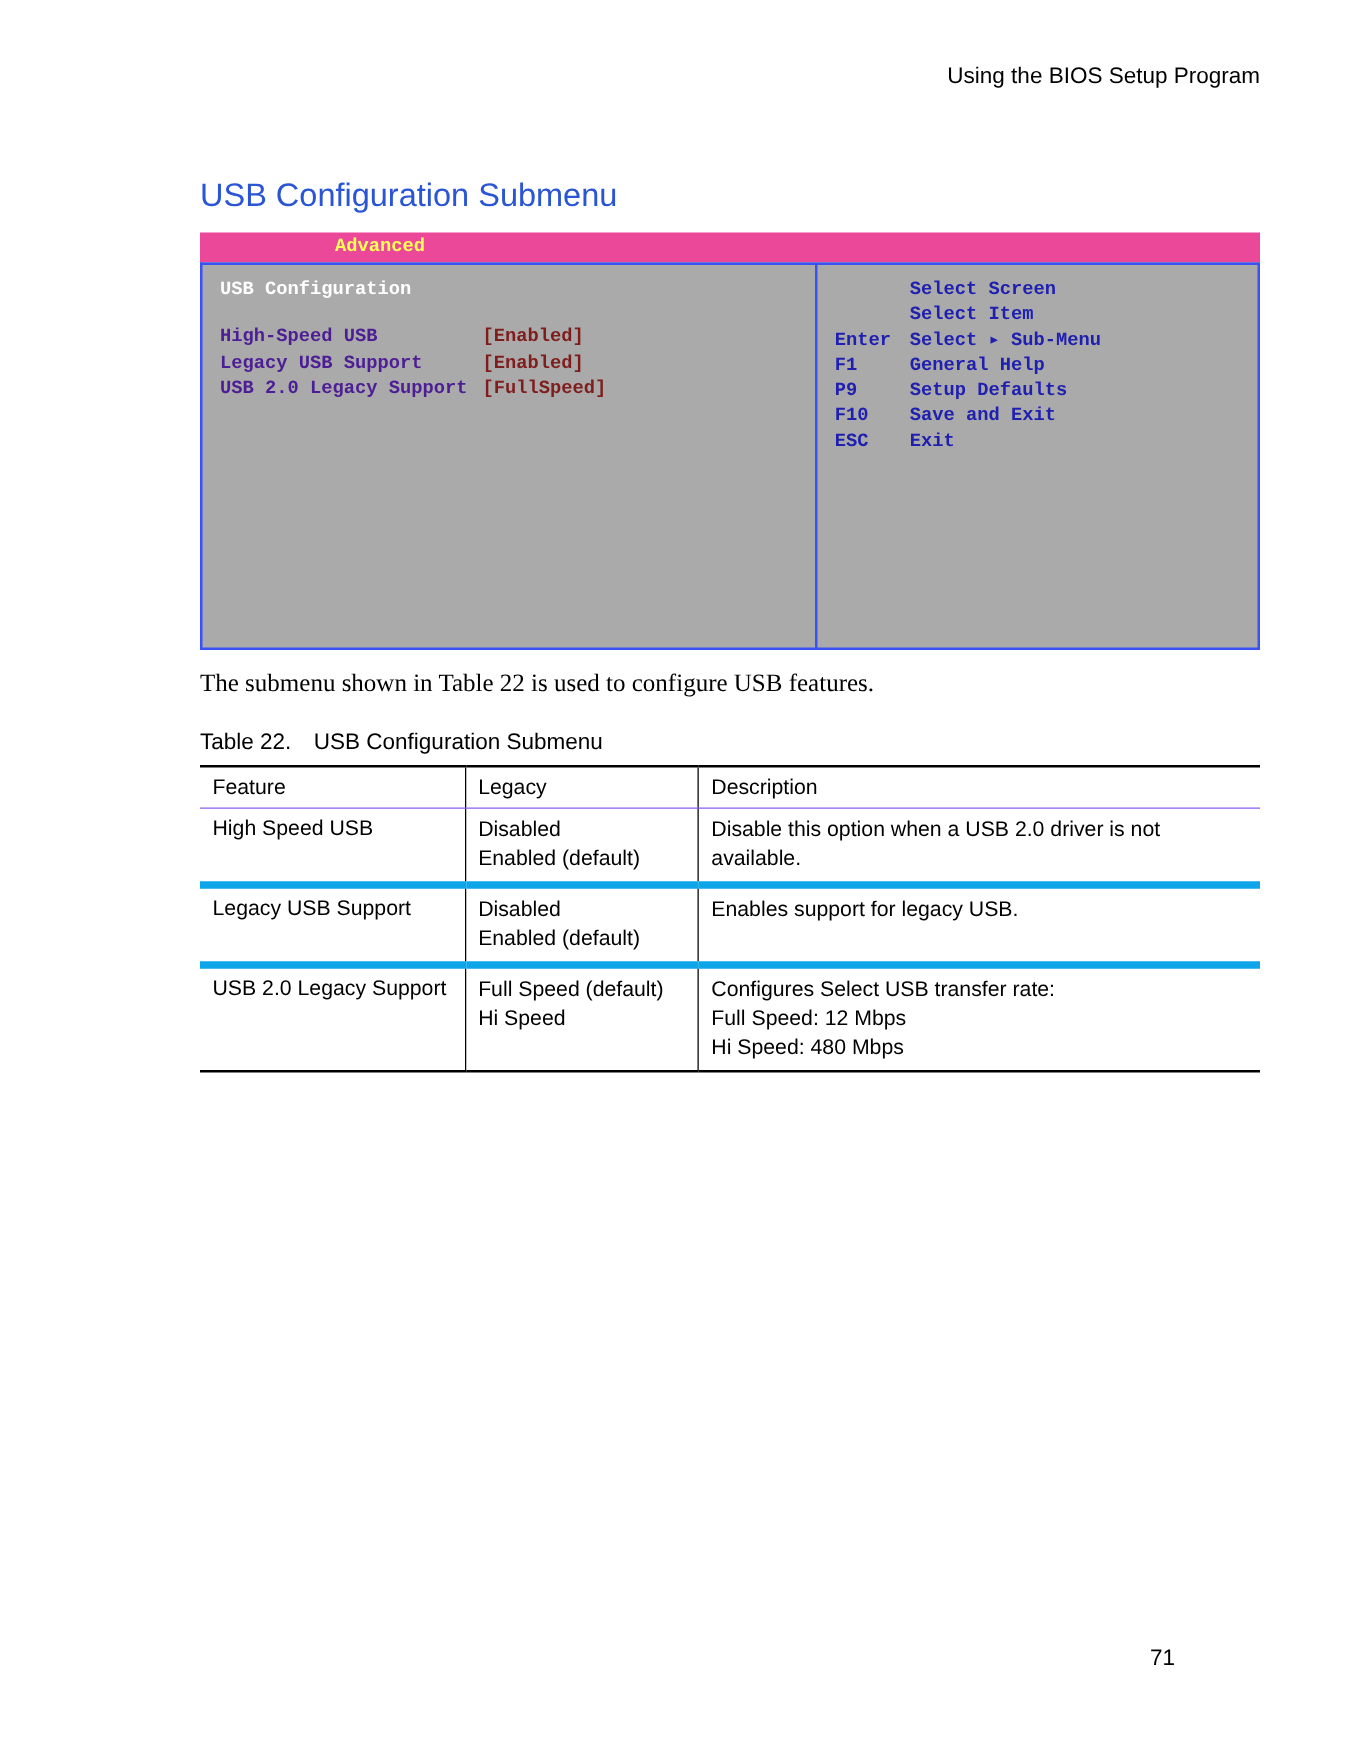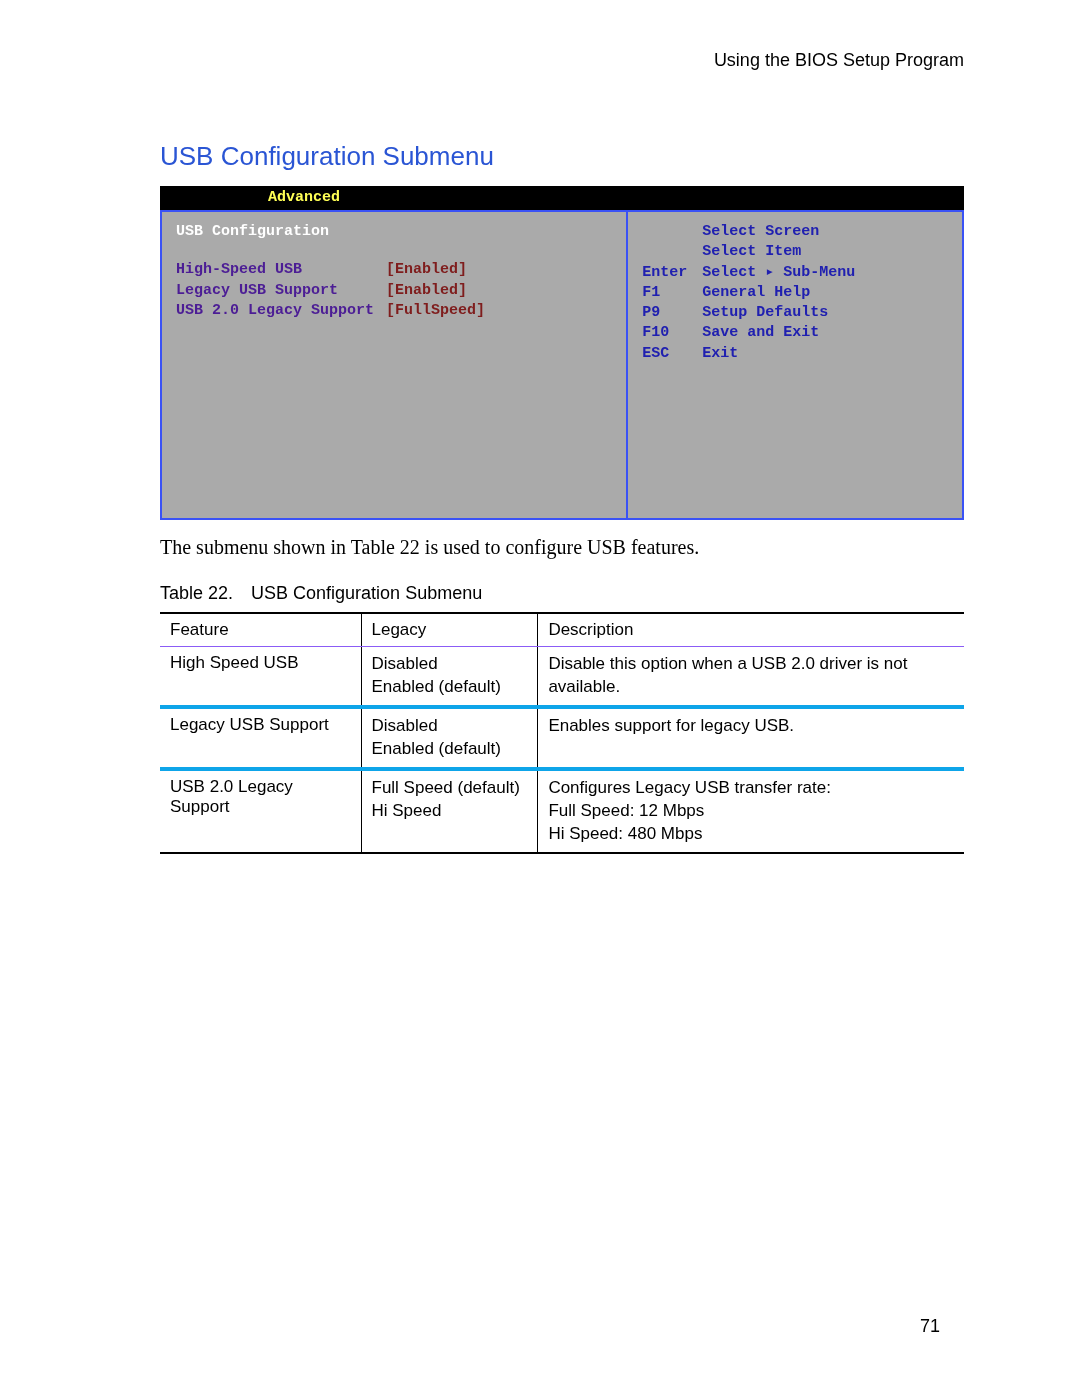--- a/index.html
+++ b/index.html
@@ -6,21 +6,21 @@
     margin: 0;
     padding: 0;
     background: #fff;
     font-family: Arial, Helvetica, sans-serif;
     width: 1080px;
     height: 1397px;
     position: relative;
     color: #000;
   }
   .page {
-    padding: 50px 116px 50px 160px;
+    padding: 50px 72px 50px 160px;
     box-sizing: border-box;
   }
   .header-right {
     text-align: right;
     font-size: 18px;
     margin-bottom: 70px;
     margin-top: 0;
   }
   .section-title {
     color: #2a55d4;
@@ -29,21 +29,21 @@
     margin: 0 0 14px 0;
   }
   
   .bios {
     font-family: "Courier New", monospace;
     font-size: 15px;
     font-weight: bold;
     line-height: 1.35;
   }
   .bios-menubar {
-    background: #000000;
+    background: #ec4899;
     color: #fff;
     height: 24px;
     display: flex;
     align-items: center;
     padding-left: 100px;
   }
   .bios-menubar .tab {
     color: #ffff55;
     padding: 0 8px;
   }
@@ -99,21 +99,21 @@
     text-align: left;
     vertical-align: top;
     padding: 6px 10px 6px 10px;
     font-weight: normal;
   }
   table.features tr.header-row td {
     border-top: 2px solid #000;
     border-bottom: 1px solid #8b5cf6;
   }
   table.features td {
-    border-bottom: 4px solid #0ea5e9;
+    border-bottom: 6px solid #0ea5e9;
   }
   table.features tr.last td {
     border-bottom: 2px solid #000;
   }
   table.features td.col-feature { width: 25%; border-right: 1px solid #000; }
   table.features td.col-options { width: 22%; border-right: 1px solid #000; }
   table.features td.col-desc { }
   table.features .opt-line { display: block; line-height: 1.35; }
   .page-number {
     position: absolute;
@@ -220,21 +220,21 @@
             <span class="opt-line">Enables support for legacy USB.</span>
           </td>
         </tr>
         <tr class="last">
           <td class="col-feature">USB 2.0 Legacy Support</td>
           <td class="col-options">
             <span class="opt-line">Full Speed (default)</span>
             <span class="opt-line">Hi Speed</span>
           </td>
           <td class="col-desc">
-            <span class="opt-line">Configures Legacy USB transfer rate:</span>
+            <span class="opt-line">Configures Select USB transfer rate:</span>
             <span class="opt-line">Full Speed:  12 Mbps</span>
             <span class="opt-line">Hi Speed:  480 Mbps</span>
           </td>
         </tr>
       </tbody>
   </table>
 </div>
 
 <div class="page-number">71</div>
 

